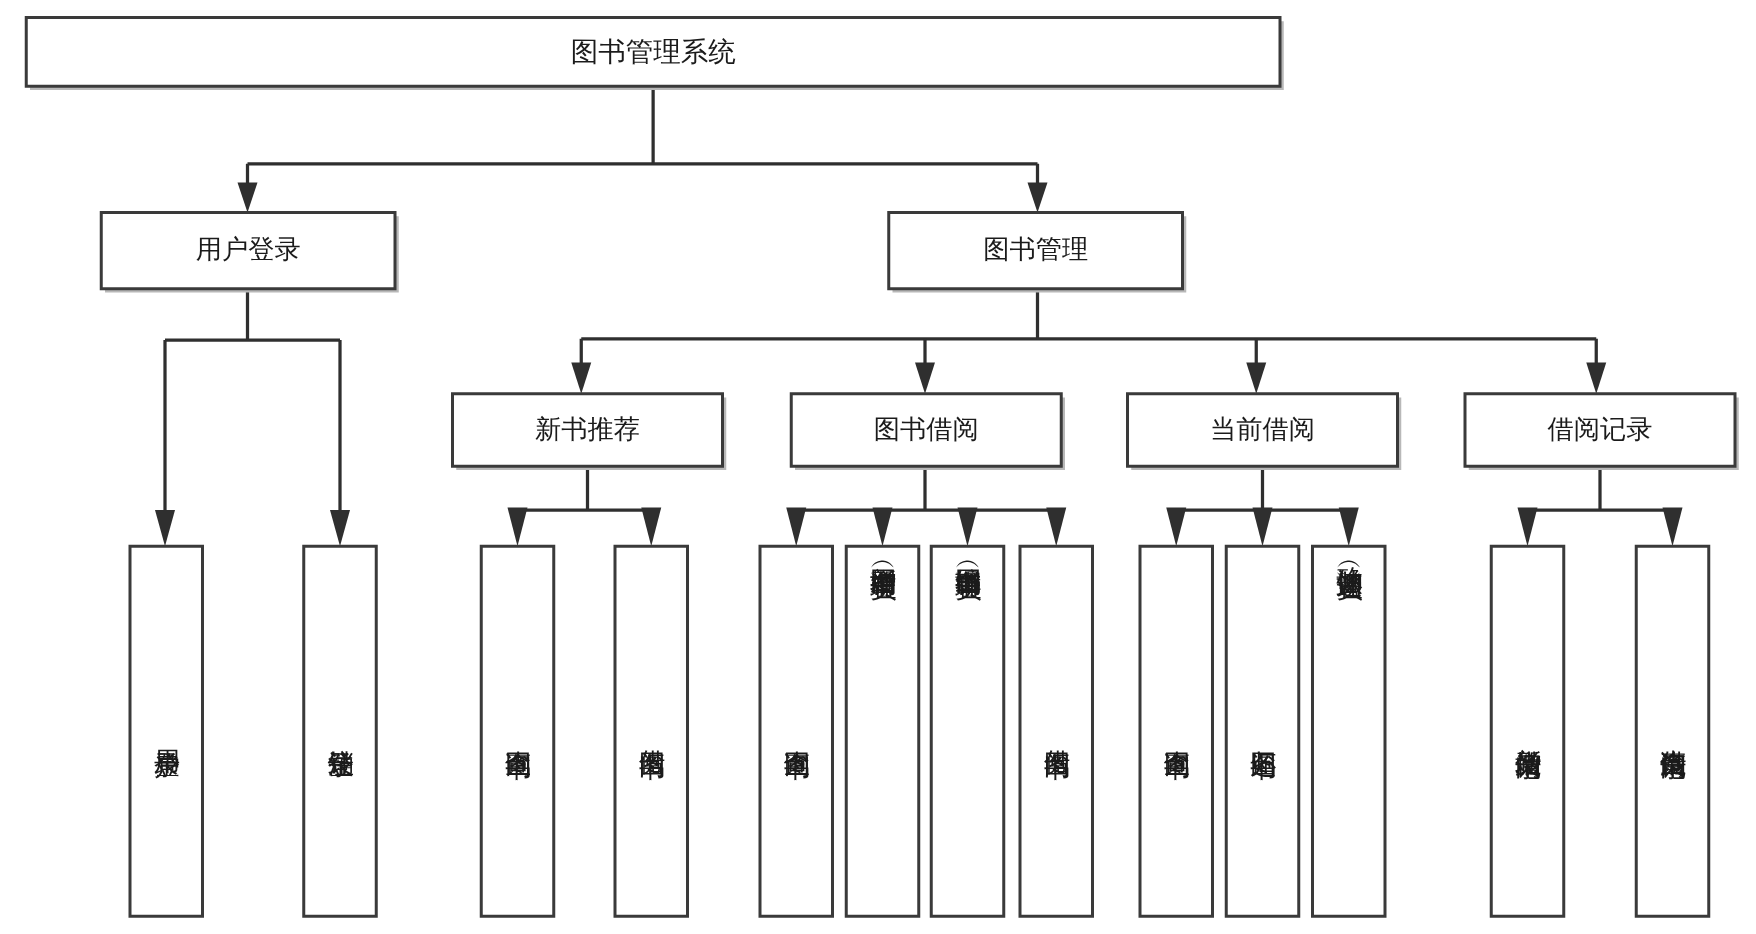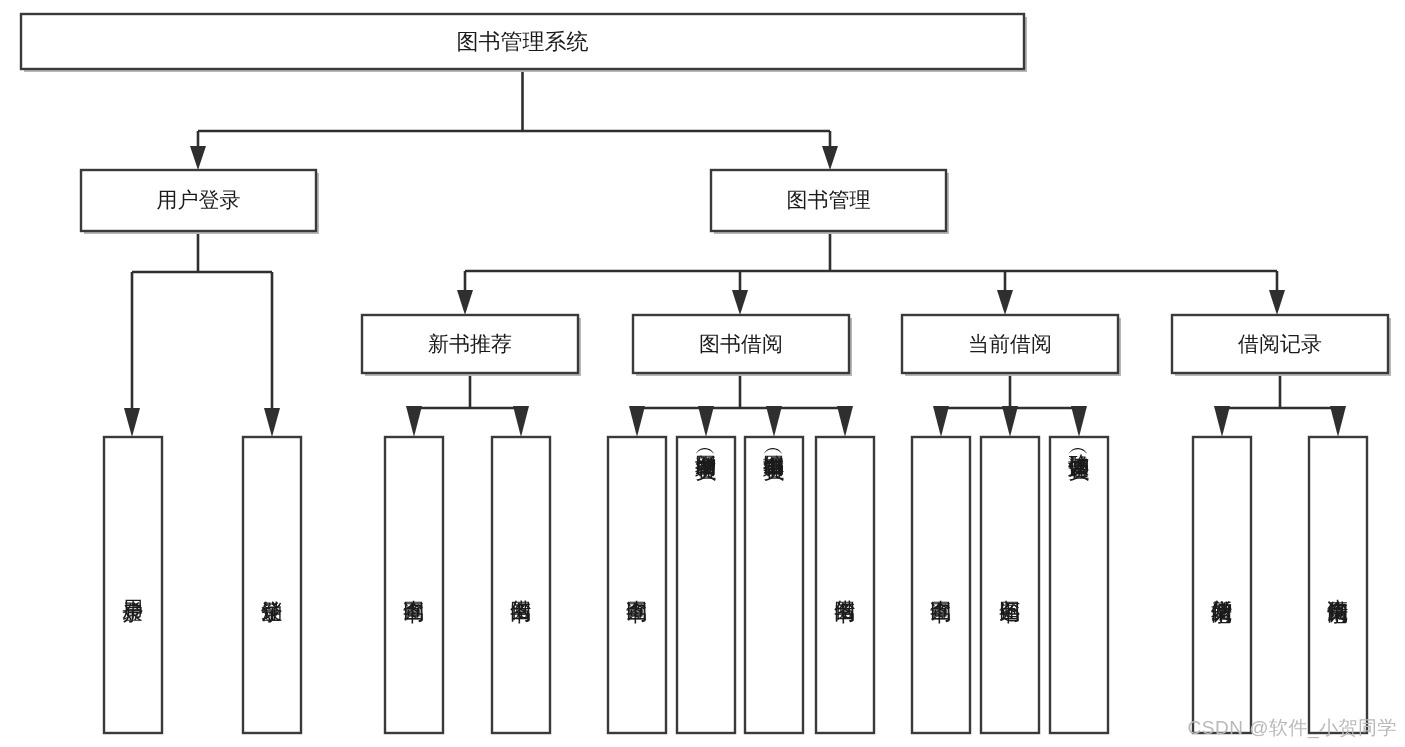--- a/index.html
+++ b/index.html
@@ -244,14 +244,13 @@
     <span class="leaf-label">确认归还（管理员）</span>
   </div>
 
   <div class="leaf-label-wrap" style="left:1193px; top:437px; width:58px; height:296px;">
     <span class="leaf-label">新增借阅记录</span>
   </div>
   <div class="leaf-label-wrap" style="left:1309px; top:437px; width:58px; height:296px;">
     <span class="leaf-label">查询借阅记录</span>
   </div>
 
-  <div class="watermark">CSDN @软件_小贺同学</div>
 </div>
 
 </body></html>

